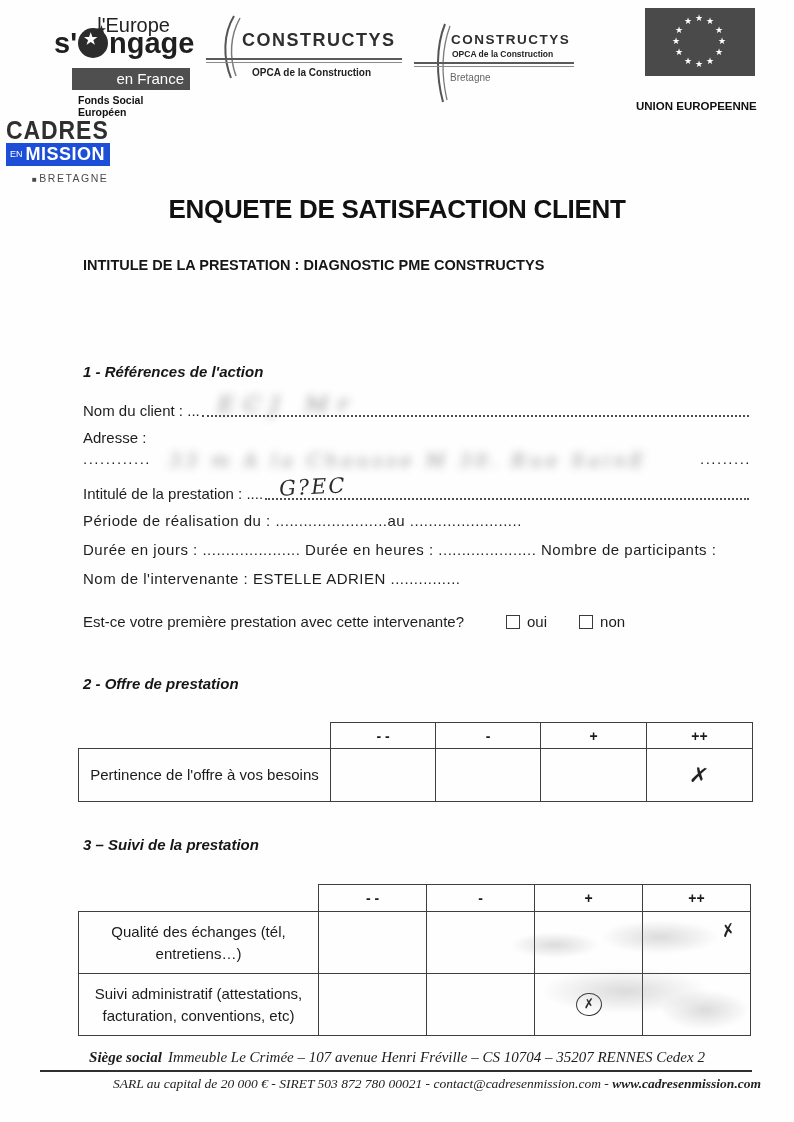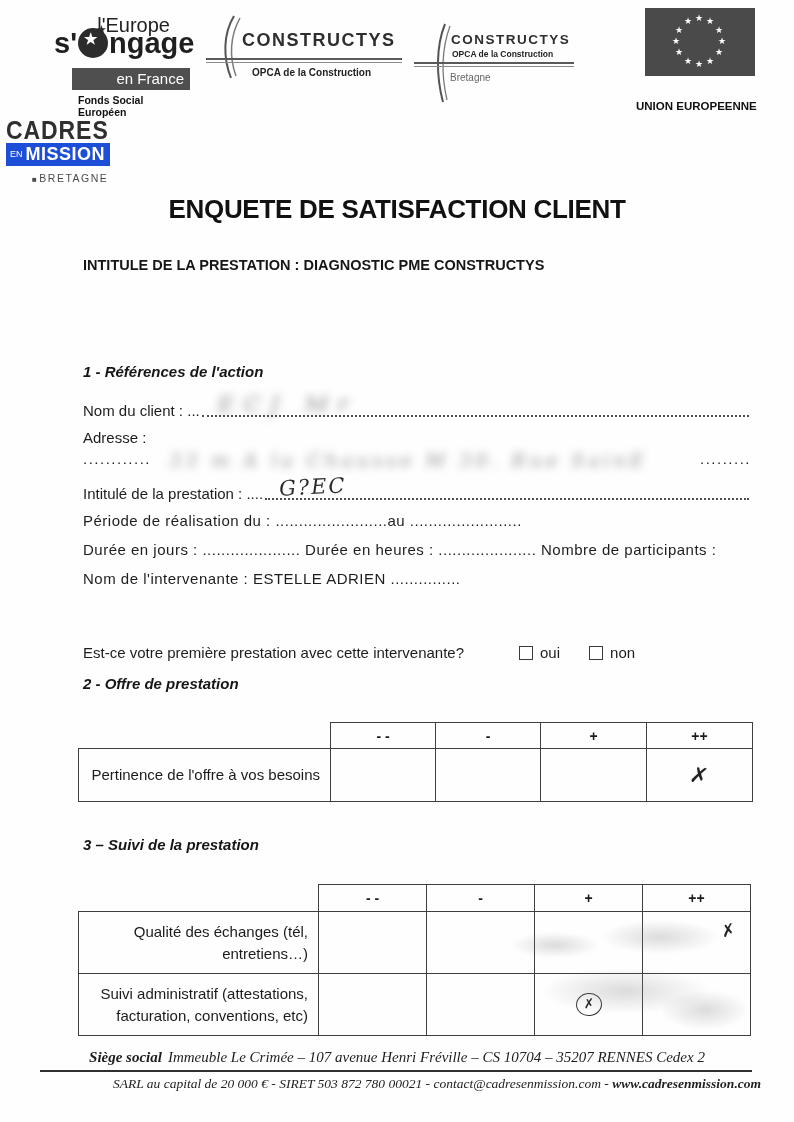--- a/index.html
+++ b/index.html
@@ -60,21 +60,21 @@
   .checkbox{display:inline-block;width:12px;height:12px;border:1.5px solid #3a3a3a;margin-right:7px;
             vertical-align:-1px;background:#fff;}
   .opt{display:flex;align-items:center;font-size:15px;}
 
   
   table.rating{position:absolute;border-collapse:collapse;table-layout:fixed;}
   table.rating td,table.rating th{border:1.5px solid #3f3f3f;font-size:14.5px;color:#1b1b1b;
        text-align:center;vertical-align:middle;padding:0;background:transparent;}
   table.rating th{font-weight:700;font-size:14px;}
   table.rating .nob{border:none;background:transparent;}
-  table.rating .lab{text-align:right;padding:4px 10px;line-height:1.45;font-size:15px;}
+  table.rating .lab{text-align:center;padding:4px 2px;line-height:1.45;font-size:15px;}
   .handx{display:inline-block;font-size:22px;color:#222;transform:rotate(10deg);
          font-family:"DejaVu Serif",serif;}
   .handx.small{font-size:17px;transform:rotate(-12deg) translateX(34px) translateY(-6px);}
   .circledx{display:inline-block;width:24px;height:21px;border:1.6px solid #333;border-radius:50%;
             font-size:13px;line-height:20px;color:#222;transform:rotate(-6deg);
             font-family:"DejaVu Serif",serif;}
   .noise{position:absolute;background:radial-gradient(ellipse at center,rgba(140,140,140,.30),rgba(255,255,255,0) 70%);
          filter:blur(1px);}
 
   
@@ -189,27 +189,27 @@
   </div>
 
   <div class="abs bodyline" style="top:541px;">
     <span class="dots" style="letter-spacing:.5px;">Durée en jours : .....................   Durée en heures : ..................... Nombre de participants :</span>
   </div>
 
   <div class="abs bodyline" style="top:570px;">
     <span class="dots" style="letter-spacing:.5px;">Nom de l'intervenante : ESTELLE ADRIEN ...............</span>
   </div>
 
-  <div class="abs bodyline" style="top:644px;gap:13px;">
+  <div class="abs bodyline" style="top:613px;">
     <span>Est-ce votre première prestation avec cette intervenante?</span>
     <span class="opt" style="margin-left:42px;">
       <span class="checkbox"></span>
       <span>oui</span>
     </span>
-    <span class="opt" style="margin-left:16px;">
+    <span class="opt" style="margin-left:32px;">
       <span class="checkbox"></span>
       <span>non</span>
     </span>
   </div>
 
   <div class="abs sec-head" style="top:675px;">2 - Offre de prestation</div>
 
   <table class="rating" style="left:78px;top:722px;width:674px;">
     <colgroup>
         <col style="width:252px;">

